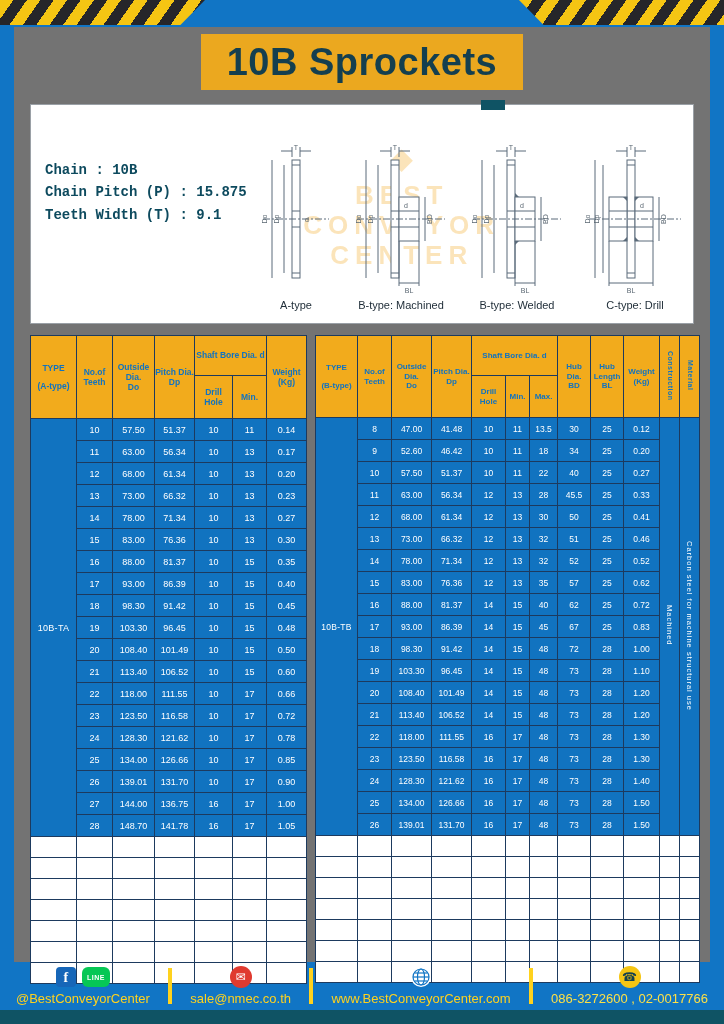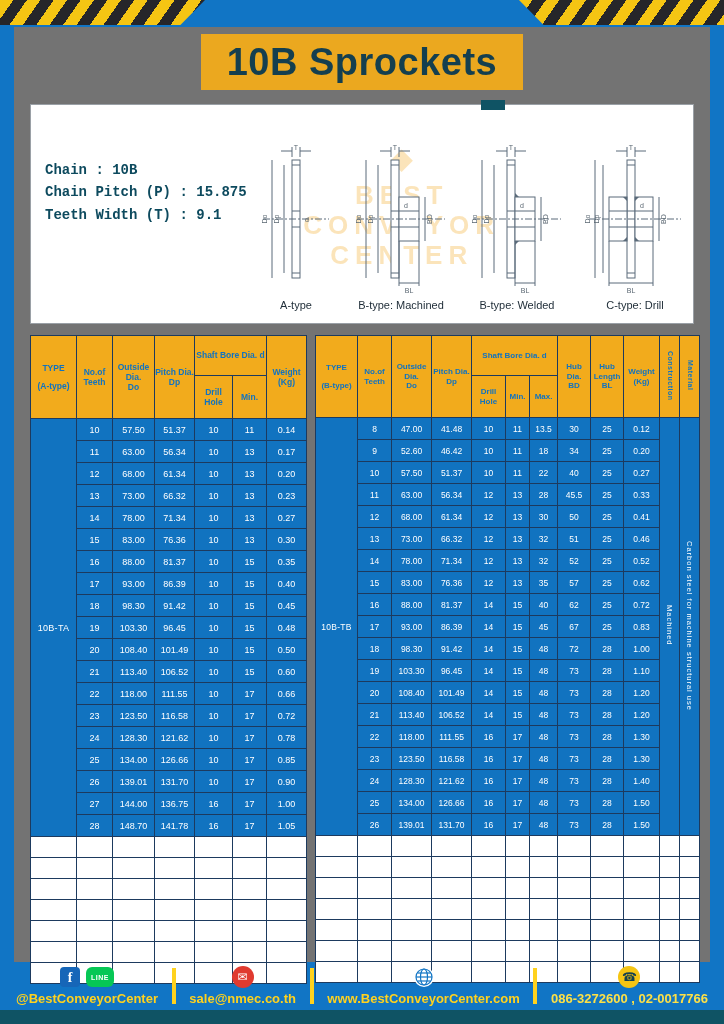--- a/index.html
+++ b/index.html
@@ -59,21 +59,21 @@
   .ficons{display:flex;gap:6px;align-items:center;height:22px;}
   .icon-fb{width:20px;height:20px;border-radius:4px;background:var(--fb-blue,#1666B8);color:#fff;font-weight:bold;
     font-size:14px;display:flex;align-items:flex-end;justify-content:center;font-family:"Liberation Serif",serif;line-height:19px;}
   .icon-line{width:28px;height:20px;border-radius:6px;background:var(--line-green,#06C755);color:#fff;font-weight:bold;
     font-size:7px;display:flex;align-items:center;justify-content:center;letter-spacing:.5px;}
   .icon-mail{width:22px;height:22px;border-radius:50%;background:var(--email-red,#E03A2F);color:#fff;font-size:12px;
     display:flex;align-items:center;justify-content:center;}
   .icon-globe{width:22px;height:22px;display:flex;align-items:center;justify-content:center;}
   .icon-phone{width:22px;height:22px;border-radius:50%;background:var(--phone-yellow,#F5C513);color:#14404F;font-size:12px;
     display:flex;align-items:center;justify-content:center;}
-  .flabel{color:var(--footer-yellow,#FFD21E);font-weight:bold;font-size:13px;white-space:nowrap;}
+  .flabel{color:var(--footer-yellow,#FFD21E);font-weight:normal;font-size:13px;white-space:nowrap;}
   .flabel.white{color:#fde047;}
   .fsep{width:4px;height:36px;background:var(--footer-yellow,#FFD21E);}
   .bottom-strip{height:14px;background:var(--strip-teal,#0F5364);}
 </style>
 </head>
 <body>
 
 <div class="page">
   <div class="hazard hazard-left"></div>
   <div class="hazard hazard-right"></div>

